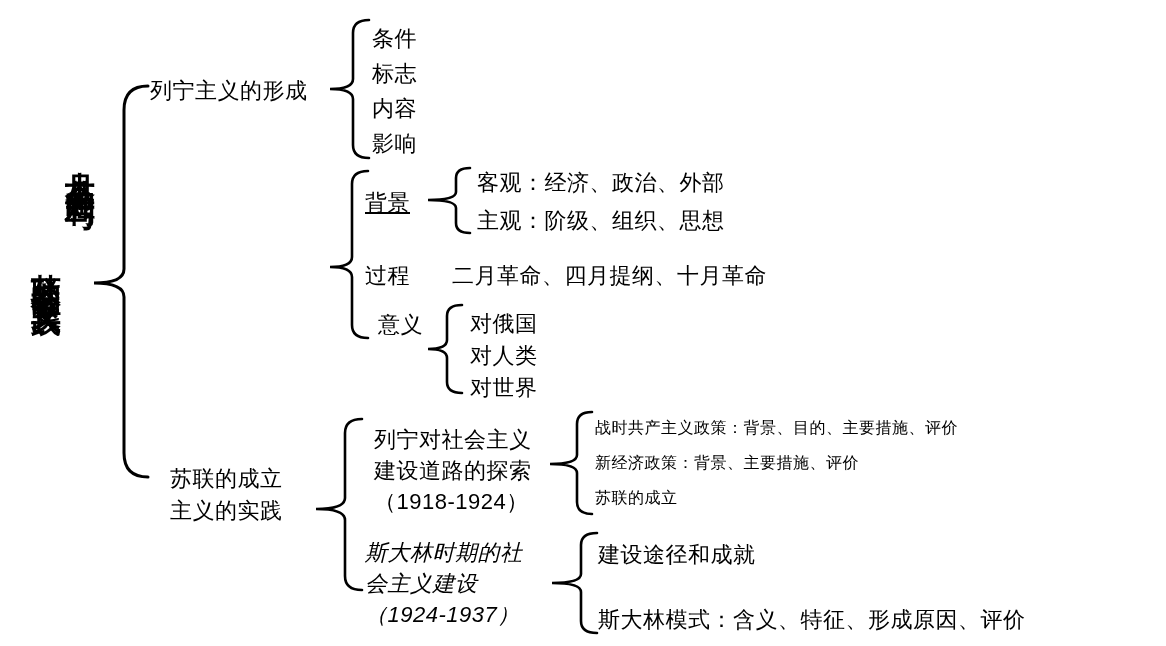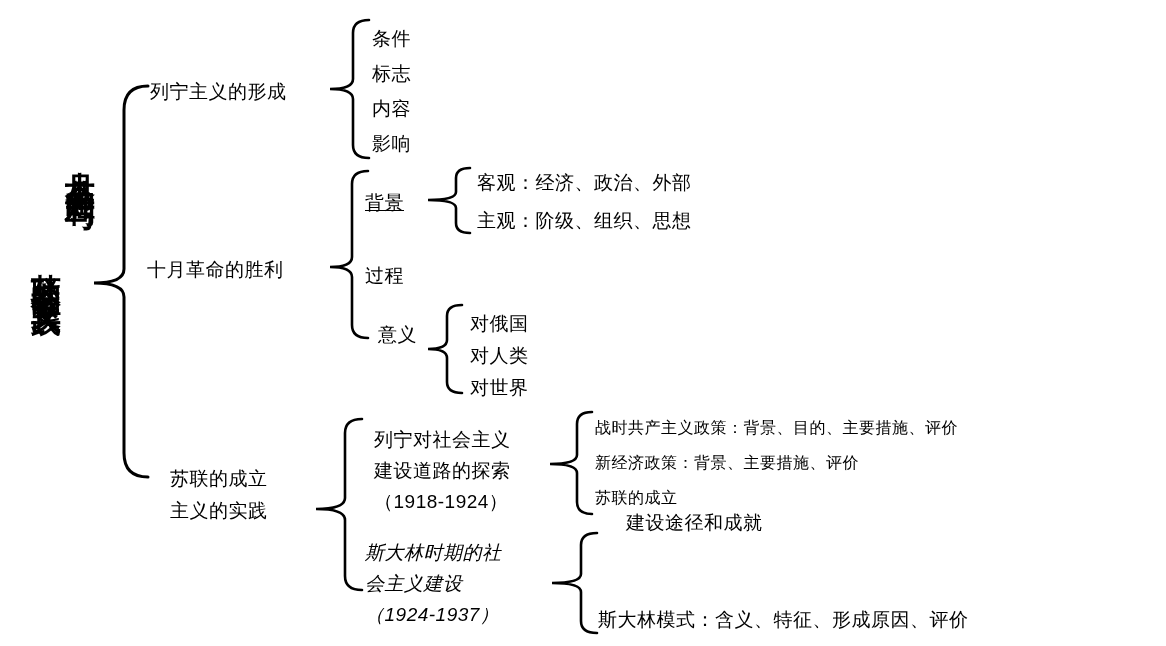--- a/index.html
+++ b/index.html
@@ -6,21 +6,21 @@
   #canvas{
     position:relative;
     width:1166px;height:646px;
     background:#ffffff;
     font-family:"Liberation Sans",sans-serif;
     color:#000;
     overflow:hidden;
   }
   .txt{
     position:absolute;
-    font-size:19px;
+    font-size:22px;
     line-height:30px;
     white-space:nowrap;
     color:#000;
     letter-spacing:0.5px;
   }
   .vtxt{
     position:absolute;
     writing-mode:vertical-rl;
     text-orientation:upright;
     font-size:30px;
@@ -55,29 +55,29 @@
   <div class="vtxt" style="left:31px;top:249px;">苏联的社会主义实践</div>
 
   <div class="txt" style="left:150px;top:78px;font-family:Liberation Mono, monospace;">列宁主义的形成</div>
   <div class="txt lines" style="left:372px;top:21px;line-height:35px;">
     <div>条件</div>
     <div>标志</div>
     <div>内容</div>
     <div>影响</div>
   </div>
 
-  <div class="txt" style="left:147px;top:255px;">十月革命的胜利</div>
 
   <div class="txt" style="left:365px;top:188px;text-decoration:underline;">背景</div>
   <div class="txt" style="left:477px;top:206px;">主观：阶级、组织、思想</div>
   <div class="txt" style="left:477px;top:168px;">客观：经济、政治、外部</div>
 
   <div class="txt" style="left:365px;top:261px;">过程</div>
+  <div class="txt" style="left:452px;top:261px;">二月革命、四月提纲、十月革命</div>
 
-  <div class="txt" style="left:378px;top:320px;">意义</div>
+  <div class="txt" style="left:378px;top:310px;">意义</div>
   <div class="txt lines" style="left:470px;top:308px;line-height:32px;">
     <div>对俄国</div>
     <div>对人类</div>
     <div>对世界</div>
   </div>
 
   <div class="txt lines" style="left:170px;top:463px;line-height:32px;">
     <div>苏联的成立</div>
     <div>主义的实践</div>
   </div>
@@ -91,16 +91,16 @@
     <div>战时共产主义政策：背景、目的、主要措施、评价</div>
     <div>新经济政策：背景、主要措施、评价</div>
     <div>苏联的成立</div>
   </div>
 
   <div class="txt lines" style="left:365px;top:537px;line-height:31px;font-style:italic;">
     <div>斯大林时期的社</div>
     <div>会主义建设</div>
     <div>（1924-1937）</div>
   </div>
-  <div class="txt" style="left:598px;top:508px;margin-left:28px;">建设途径和成就</div>
+  <div class="txt" style="left:598px;top:540px;">建设途径和成就</div>
   <div class="txt" style="left:598px;top:605px;">斯大林模式：含义、特征、形成原因、评价</div>
 
 </div>
 
 </body></html>

